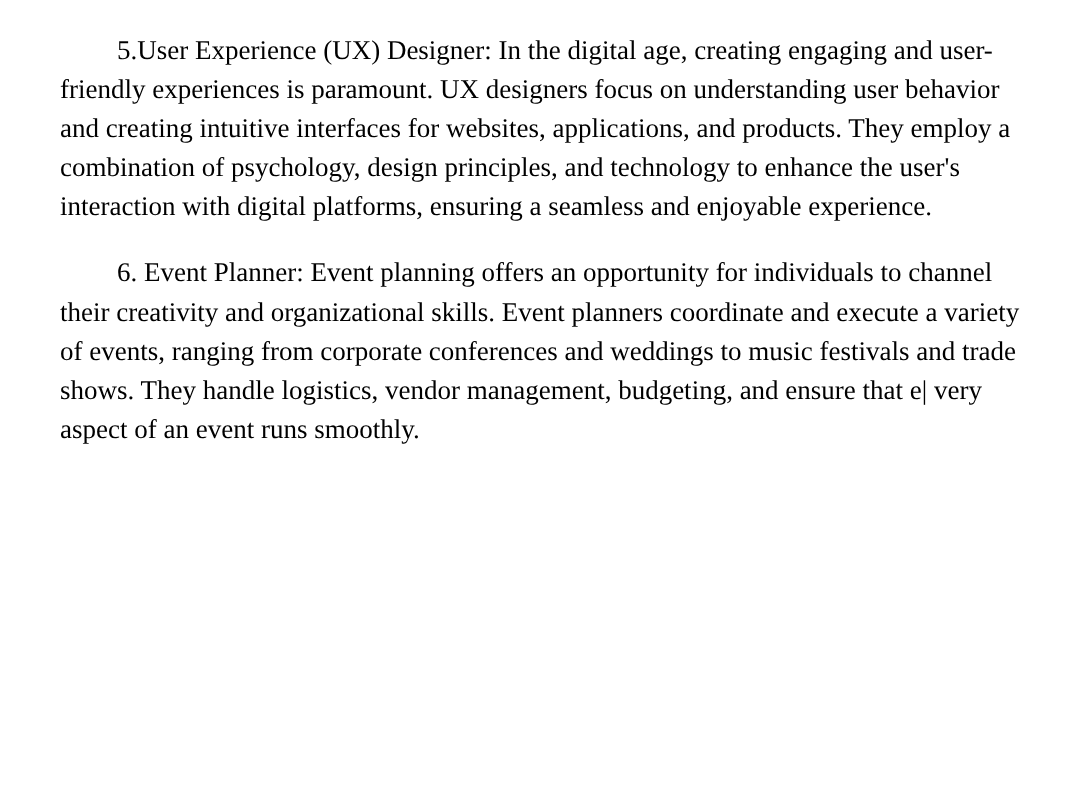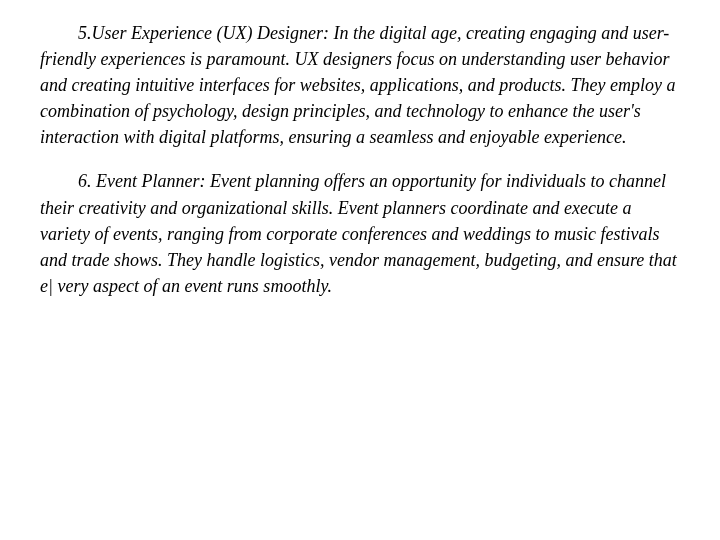--- a/index.html
+++ b/index.html
@@ -24,21 +24,20 @@
       height: 540px;
       padding: 20px 40px 20px 40px;
       display: flex;
       flex-direction: column;
       justify-content: flex-start;
     }
 
     .paragraph {
       margin-bottom: 18px;
       text-align: left;
-      font-style: italic;
     }
 
     .paragraph p {
       text-indent: 0;
     }
 
     .first-line-indent {
       display: inline-block;
       width: 38px;
     }

